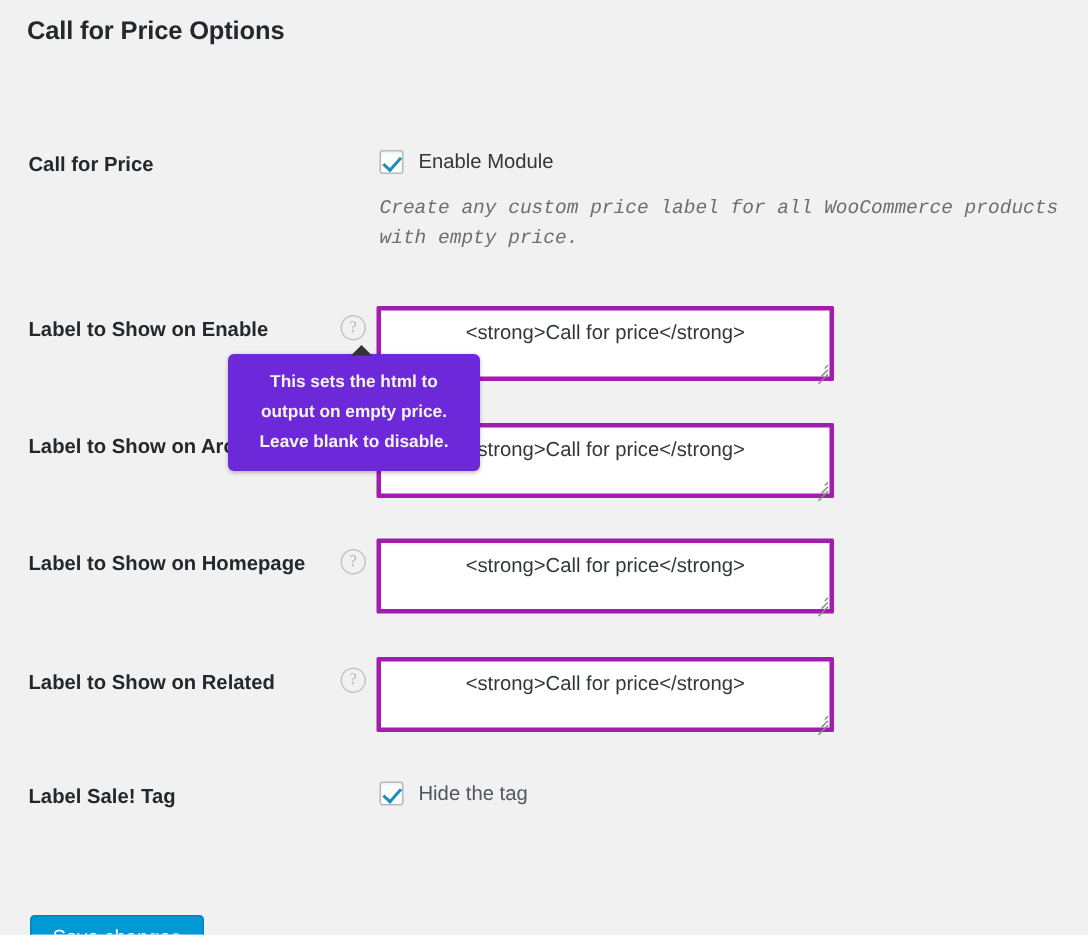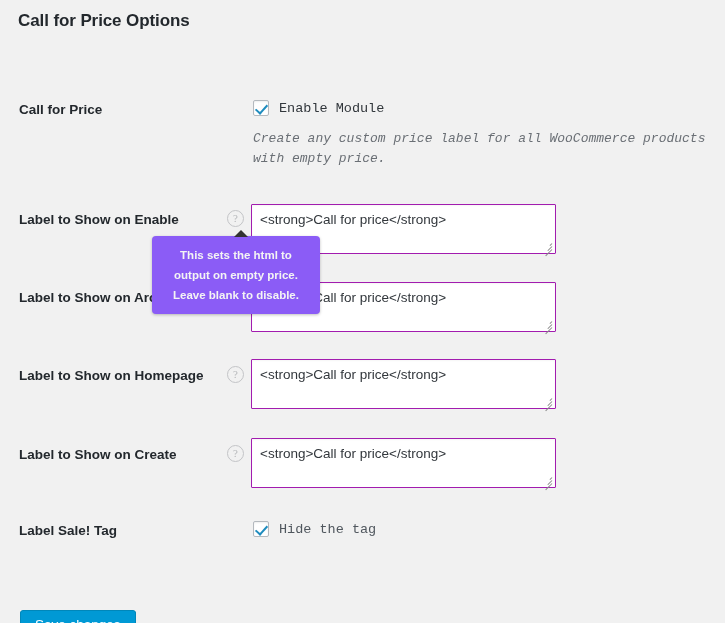--- a/index.html
+++ b/index.html
@@ -66,22 +66,21 @@
     text-align: center;
     font-family: "Liberation Serif", serif;
     background: transparent;
     cursor: help;
   }
 
   
   .cb-wrap {
     position: absolute;
     display: flex;
-    align-items: flex-end;
-    font-family: Liberation Mono, monospace;
+    align-items: flex-start;
   }
   .cbox {
     width: 16px;
     height: 16px;
     box-sizing: border-box;
     border: 1px solid #b4b9be;
     background: #fff;
     border-radius: 2px;
     position: relative;
     flex: 0 0 auto;
@@ -118,31 +117,32 @@
     font-family: Liberation Mono, monospace;
   }
 
   
   .ta {
     position: absolute;
     box-sizing: border-box;
     width: 305px;
     height: 50px;
     background: #fff;
-    border: 1px solid #a21caf;
+    border: 3px solid #a21caf;
     border-radius: 1px;
     box-shadow: inset 0 1px 2px rgba(0,0,0,.04);
     font-family: "Liberation Sans", "DejaVu Sans", sans-serif;
     font-size: 13.5px;
     color: #32373c;
     padding: 6px 8px;
     resize: none;
     outline: none;
     overflow: hidden;
     line-height: 1.35;
+    text-align: center;
   }
   .ta-grip {
     position: absolute;
     width: 12px;
     height: 12px;
     pointer-events: none;
   }
   .ta-grip i {
     position: absolute;
     right: 1px;
@@ -152,21 +152,21 @@
     transform: rotate(-45deg);
     transform-origin: right center;
   }
   .ta-grip i:nth-child(1){ bottom: 2px; width: 9px; }
   .ta-grip i:nth-child(2){ bottom: 5px; width: 6px; }
   .ta-grip i:nth-child(3){ bottom: 8px; width: 3px; }
 
   
   .tooltip {
     position: absolute;
-    background: #8b5cf6;
+    background: #6d28d9;
     color: #f4f4f4;
     border-radius: 4px;
     font-size: 11.5px;
     line-height: 1.75;
     text-align: center;
     padding: 9px 12px 9px;
     box-sizing: border-box;
     font-weight: bold;
     z-index: 50;
     box-shadow: 0 1px 3px rgba(0,0,0,.25);
@@ -233,21 +233,21 @@
 
   <div class="row-label" style="top:368px;">Label to Show on Homepage</div>
   <span class="help-icon" style="left:227px; top:366px;">?</span>
   <textarea class="ta" style="left: 251px; top: 359px;">&lt;strong&gt;Call for price&lt;/strong&gt;</textarea>
   <span class="ta-grip" style="left:541px; top:395px;">
       <i></i>
       <i></i>
       <i></i>
     </span>
 
-  <div class="row-label" style="top:447px;">Label to Show on Create</div>
+  <div class="row-label" style="top:447px;">Label to Show on Related</div>
   <span class="help-icon" style="left:227px; top:445px;">?</span>
   <textarea class="ta" style="left: 251px; top: 438px;">&lt;strong&gt;Call for price&lt;/strong&gt;</textarea>
   <span class="ta-grip" style="left:541px; top:474px;">
       <i></i>
       <i></i>
       <i></i>
     </span>
 
   <div class="row-label" style="top:523px;">Label Sale! Tag</div>
 

